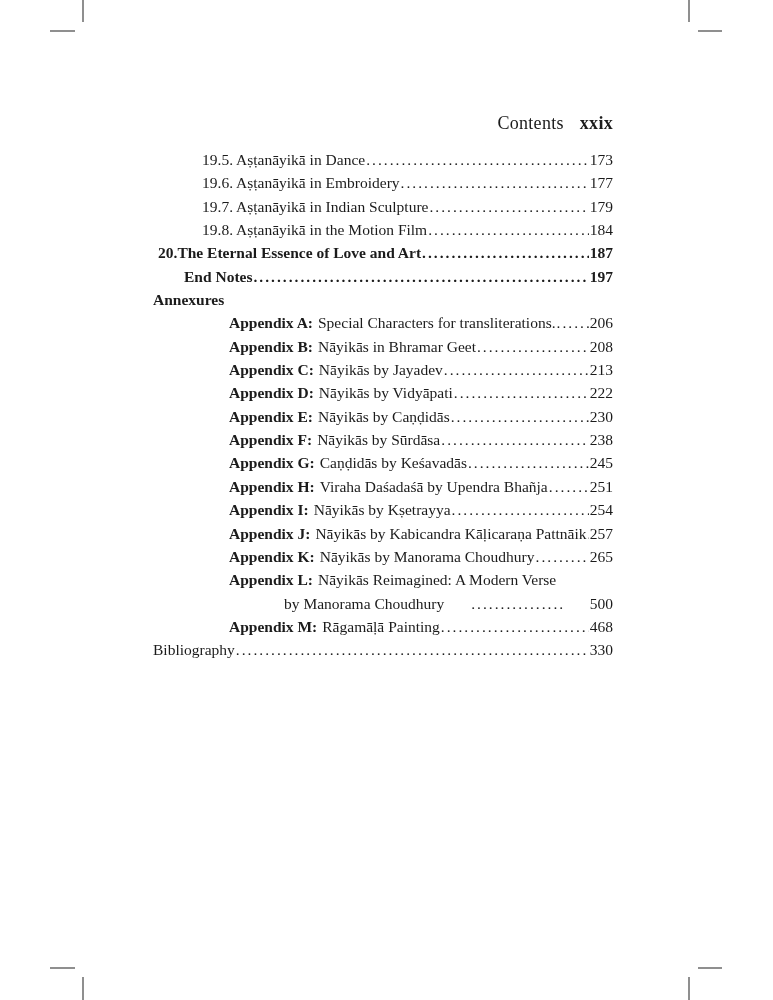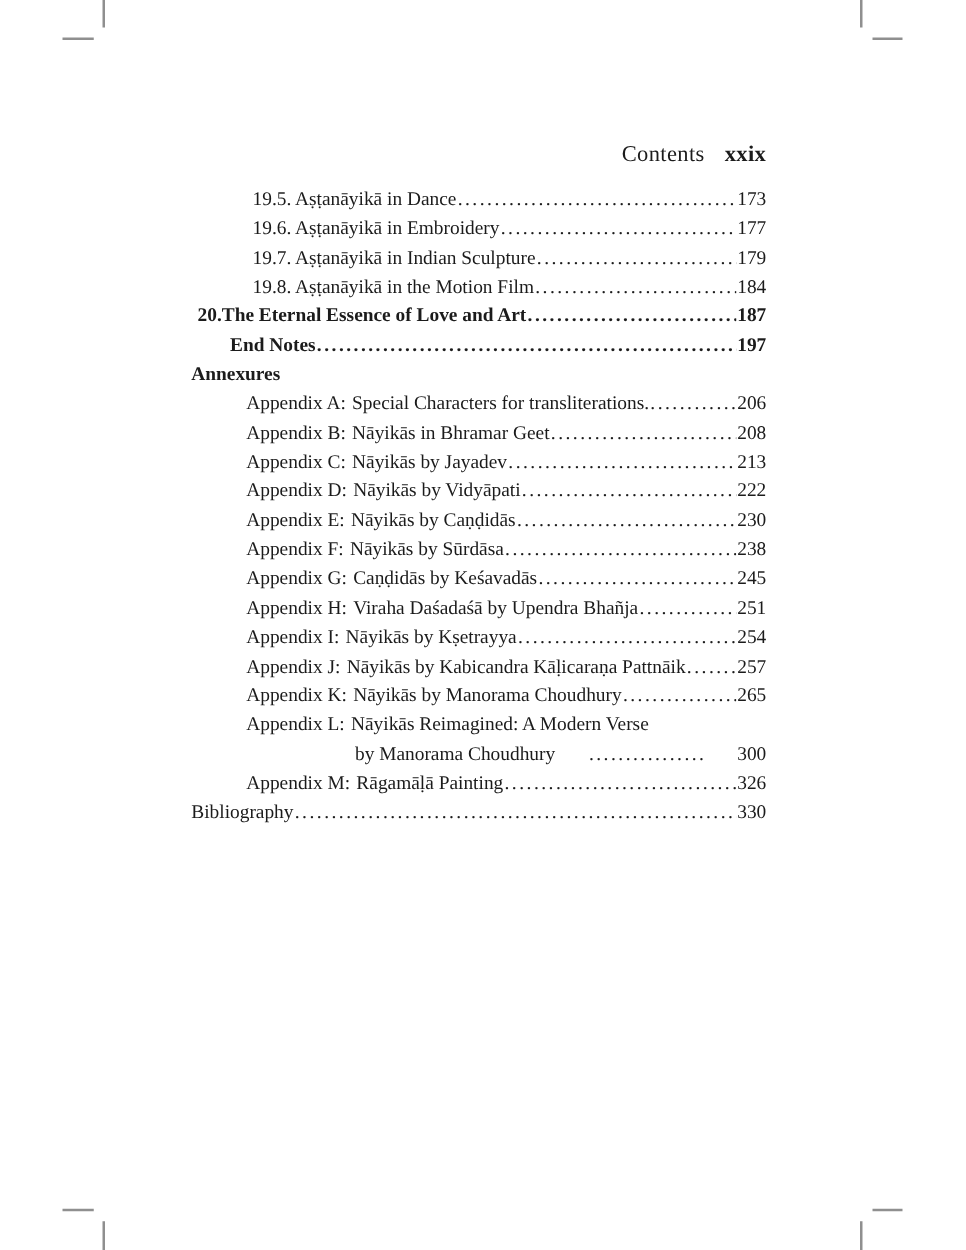--- a/index.html
+++ b/index.html
@@ -37,21 +37,21 @@
     width: 460px;
     font-size: 15.5px;
   }
   .row {
     display: flex;
     align-items: baseline;
     line-height: 23.35px;
     white-space: nowrap;
   }
   .row .label { white-space: nowrap; }
-  .row .prefix { font-weight: normal; margin-right: 5px; }
+  .row .prefix { font-weight: bold; margin-right: 5px; margin-left: 32px; }
   .row .dots {
     flex: 1 1 auto;
     overflow: hidden;
     white-space: nowrap;
     margin: 0 1px;
     min-width: 0;
   }
   .row .dots::after {
     content: "..................................................................................................................................................";
     letter-spacing: 2px;
@@ -192,27 +192,27 @@
     <span class="page">265</span>
   </div>
 
   <div class="row appendix">
     <span class="label"><b class="prefix">Appendix L:</b><span>Nāyikās Reimagined: A Modern Verse</span></span>
   </div>
 
   <div class="row cont">
     <span class="label">by Manorama Choudhury</span>
     <span class="dots"></span>
-    <span class="page">300</span>
+    <span class="page">500</span>
   </div>
 
   <div class="row appendix">
     <span class="label"><b class="prefix">Appendix M:</b><span>Rāgamāḷā Painting</span></span>
     <span class="dots"></span>
-    <span class="page">326</span>
+    <span class="page">468</span>
   </div>
 
   <div class="row bib">
     <span class="label">Bibliography</span>
     <span class="dots"></span>
     <span class="page">330</span>
   </div>
 
 </div>
 

